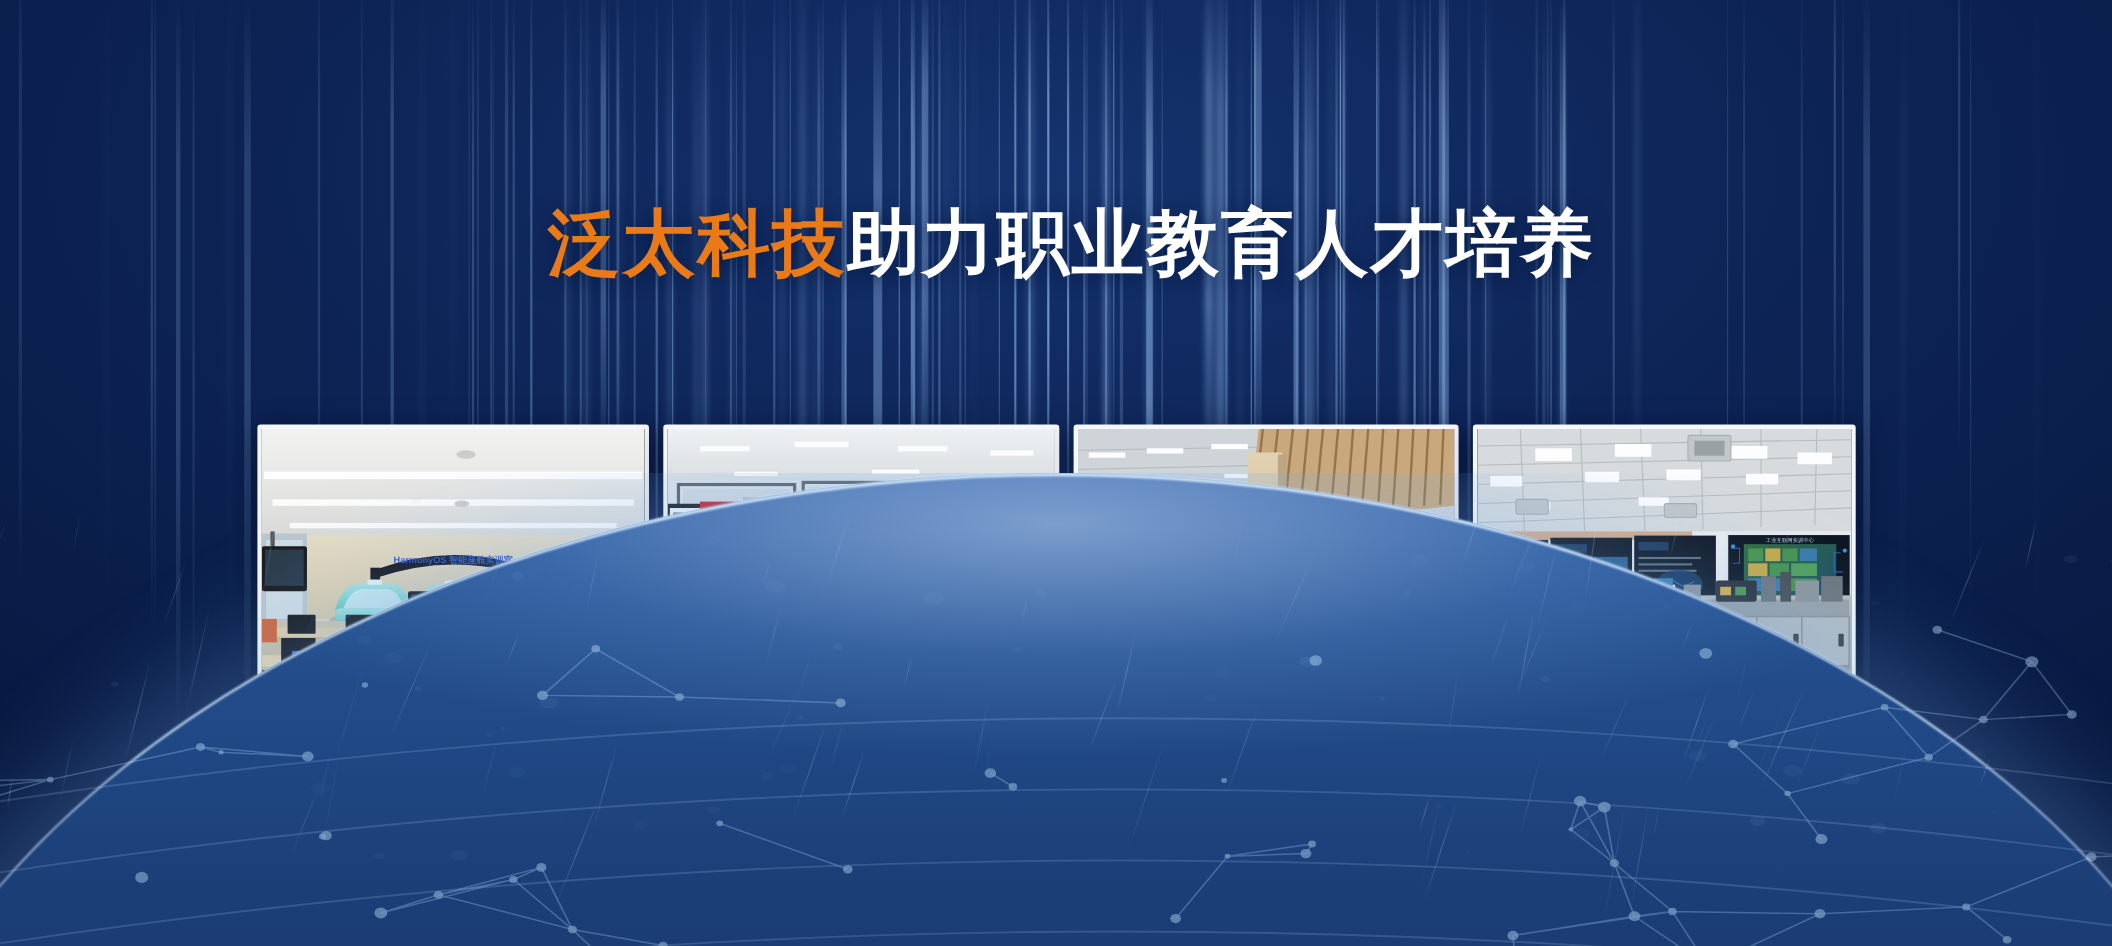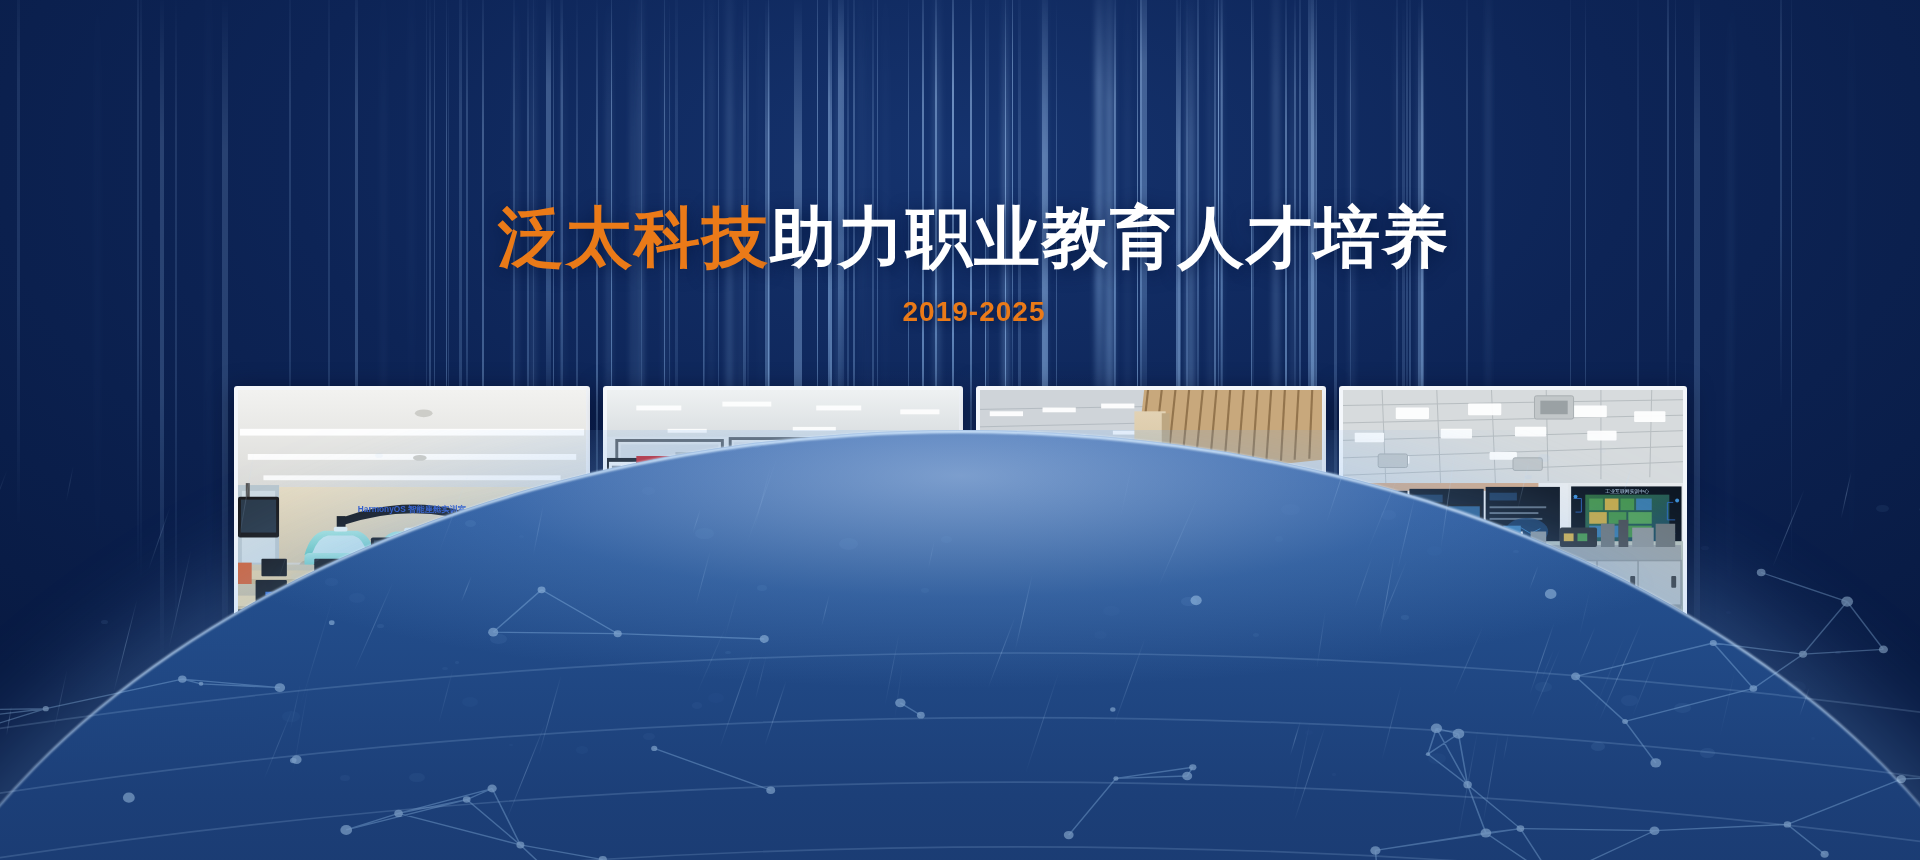--- a/index.html
+++ b/index.html
@@ -49,21 +49,21 @@
     filter:blur(8px);
   }
   .globe-net { position:absolute; left:0; top:0; width:100%; height:100%; opacity:.55; }
 
   
   .streaks { position:absolute; left:0; right:0; bottom:0; height:420px; overflow:hidden; pointer-events:none; opacity:.5; }
   .streak { position:absolute; width:1px; background:linear-gradient(180deg, rgba(190,222,255,0), rgba(190,222,255,.75), rgba(190,222,255,0)); transform-origin:top center; }
   .dot { position:absolute; border-radius:50%; background:rgba(150,200,250,.30); }
 
   
-  .title-block { position:absolute; left:0; right:0; top:204px; text-align:center;padding-left:28px; }
+  .title-block { position:absolute; left:0; right:0; top:188px; text-align:center;padding-left:28px; }
   .headline {
     font-size:66px; font-weight:700; line-height:1;
     letter-spacing:2px; white-space:nowrap;
     text-shadow:0 3px 18px rgba(0,20,60,.75);
   }
   .headline .brand { color:#ea7a18; }
   .headline .rest  { color:#ffffff; }
   .subtitle {
     margin-top:26px; font-size:28px; font-weight:700; color:#ea7a18;
     letter-spacing:1px; text-shadow:0 2px 10px rgba(0,15,50,.7);
@@ -240,21 +240,20 @@
       <div class="ray" style="left: 61.79%; width: 2.07px; opacity: 0.255; height: 84.8%; top: -0.9%;"></div>
       <div class="ray" style="left: 44.41%; width: 2.54px; opacity: 0.351; height: 78.8%; top: -4.9%;"></div>
       <div class="ray" style="left: 70.3%; width: 1.29px; opacity: 0.313; height: 56.4%; top: -1.3%;"></div>
       <div class="ray soft" style="left: 90.03%; width: 1.85px; opacity: 0.259; height: 75%; top: -1.4%;"></div>
     </div>
 
   <div class="title-block">
     <div class="headline">
       <span class="brand">泛太科技</span><span class="rest">助力职业教育人才培养</span>
     </div>
-    <div class="subtitle">2019-2025</div>
   </div>
 
   <div class="gallery">
 
     <div class="card c0">
       <div class="frame">
         <div class="photo">
           <svg viewBox="0 0 356 266" width="100%" height="100%" preserveAspectRatio="none">
             <defs>
               <linearGradient id="sz-ceil" x1="0" y1="0" x2="0" y2="1">

